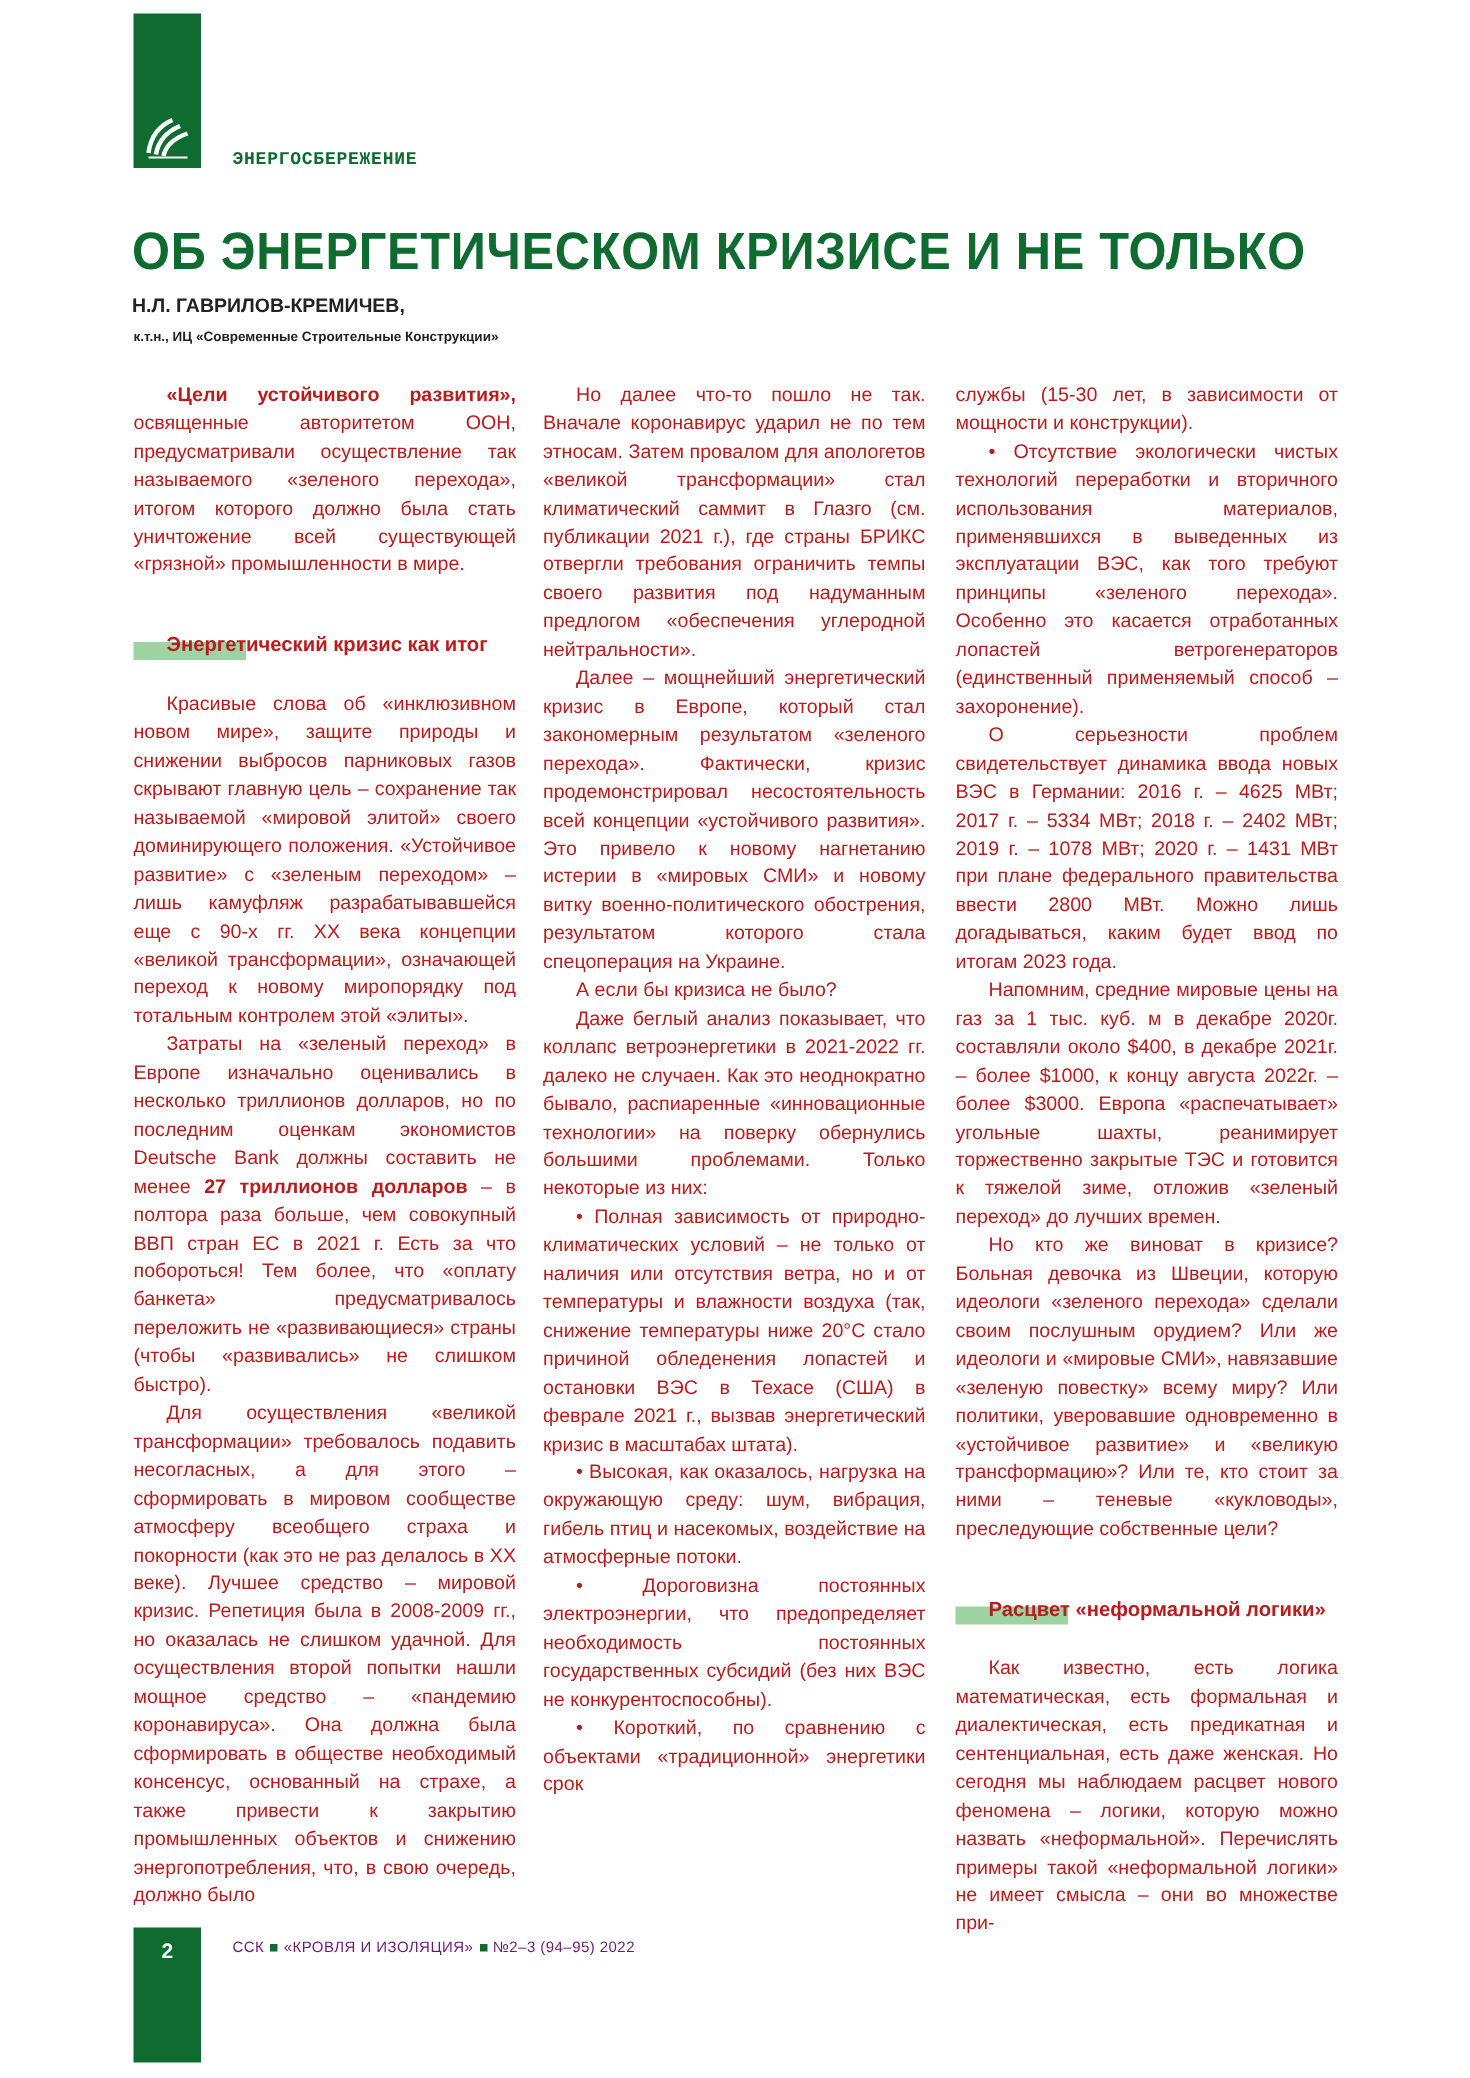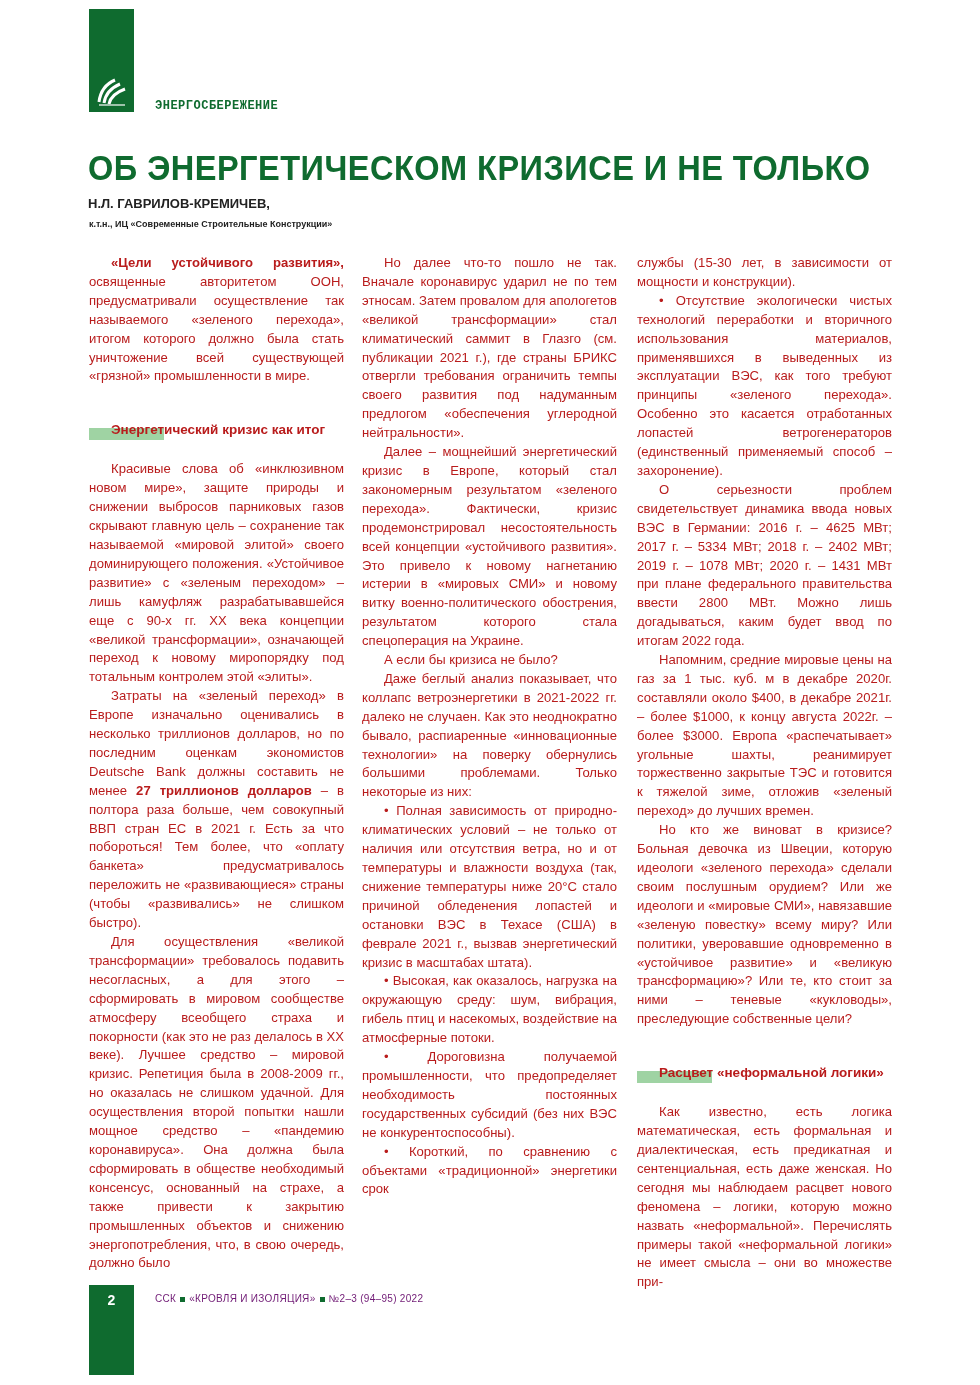--- a/index.html
+++ b/index.html
@@ -58,28 +58,28 @@
   <p>Для осуществления «великой трансформации» требовалось подавить несогласных, а для этого – сформировать в мировом сообществе атмосферу всеобщего страха и покорности (как это не раз делалось в XX веке). Лучшее средство – мировой кризис. Репетиция была в 2008-2009 гг., но оказалась не слишком удачной. Для осуществления второй попытки нашли мощное средство – «пандемию коронавируса». Она должна была сформировать в обществе необходимый консенсус, основанный на страхе, а также привести к закрытию промышленных объектов и снижению энергопотребления, что, в свою очередь, должно было</p>
 </div>
 
 <div class="col col2">
   <p>Но далее что-то пошло не так. Вначале коронавирус ударил не по тем этносам. Затем провалом для апологетов «великой трансформации» стал климатический саммит в Глазго (см. публикации 2021 г.), где страны БРИКС отвергли требования ограничить темпы своего развития под надуманным предлогом «обеспечения углеродной нейтральности».</p>
   <p>Далее – мощнейший энергетический кризис в Европе, который стал закономерным результатом «зеленого перехода». Фактически, кризис продемонстрировал несостоятельность всей концепции «устойчивого развития». Это привело к новому нагнетанию истерии в «мировых СМИ» и новому витку военно-политического обострения, результатом которого стала спецоперация на Украине.</p>
   <p>А если бы кризиса не было?</p>
   <p>Даже беглый анализ показывает, что коллапс ветроэнергетики в 2021-2022 гг. далеко не случаен. Как это неоднократно бывало, распиаренные «инновационные технологии» на поверку обернулись большими проблемами. Только некоторые из них:</p>
   <p>• Полная зависимость от природно-климатических условий – не только от наличия или отсутствия ветра, но и от температуры и влажности воздуха (так, снижение температуры ниже 20°С стало причиной обледенения лопастей и остановки ВЭС в Техасе (США) в феврале 2021 г., вызвав энергетический кризис в масштабах штата).</p>
   <p>• Высокая, как оказалось, нагрузка на окружающую среду: шум, вибрация, гибель птиц и насекомых, воздействие на атмосферные потоки.</p>
-  <p>• Дороговизна получаемой промышленности, что предопределяет необходимость постоянных государственных субсидий (без них ВЭС не конкурентоспособны).</p>
+  <p>• Дороговизна постоянных электроэнергии, что предопределяет необходимость постоянных государственных субсидий (без них ВЭС не конкурентоспособны).</p>
   <p>• Короткий, по сравнению с объектами «традиционной» энергетики срок</p>
 </div>
 
 <div class="col col3">
   <p class="noindent">службы (15-30 лет, в зависимости от мощности и конструкции).</p>
   <p>• Отсутствие экологически чистых технологий переработки и вторичного использования материалов, применявшихся в выведенных из эксплуатации ВЭС, как того требуют принципы «зеленого перехода». Особенно это касается отработанных лопастей ветрогенераторов (единственный применяемый способ – захоронение).</p>
-  <p>О серьезности проблем свидетельствует динамика ввода новых ВЭС в Германии: 2016 г. – 4625 МВт; 2017 г. – 5334 МВт; 2018 г. – 2402 МВт; 2019 г. – 1078 МВт; 2020 г. – 1431 МВт при плане федерального правительства ввести 2800 МВт. Можно лишь догадываться, каким будет ввод по итогам 2022 года.</p>
+  <p>О серьезности проблем свидетельствует динамика ввода новых ВЭС в Германии: 2016 г. – 4625 МВт; 2017 г. – 5334 МВт; 2018 г. – 2402 МВт; 2019 г. – 1078 МВт; 2020 г. – 1431 МВт при плане федерального правительства ввести 2800 МВт. Можно лишь догадываться, каким будет ввод по итогам 2023 года.</p>
   <p>Напомним, средние мировые цены на газ за 1 тыс. куб. м в декабре 2020г. составляли около $400, в декабре 2021г. – более $1000, к концу августа 2022г. – более $3000. Европа «распечатывает» угольные шахты, реанимирует торжественно закрытые ТЭС и готовится к тяжелой зиме, отложив «зеленый переход» до лучших времен.</p>
   <p>Но кто же виноват в кризисе? Больная девочка из Швеции, которую идеологи «зеленого перехода» сделали своим послушным орудием? Или же идеологи и «мировые СМИ», навязавшие «зеленую повестку» всему миру? Или политики, уверовавшие одновременно в «устойчивое развитие» и «великую трансформацию»? Или те, кто стоит за ними – теневые «кукловоды», преследующие собственные цели?</p>
   <div class="subhead">
     <div class="hl"></div>
     <span class="t">Расцвет «неформальной логики»</span>
   </div>
   <p>Как известно, есть логика математическая, есть формальная и диалектическая, есть предикатная и сентенциальная, есть даже женская. Но сегодня мы наблюдаем расцвет нового феномена – логики, которую можно назвать «неформальной». Перечислять примеры такой «неформальной логики» не имеет смысла – они во множестве при-</p>
 </div>
 
 <div class="footer-bar">

